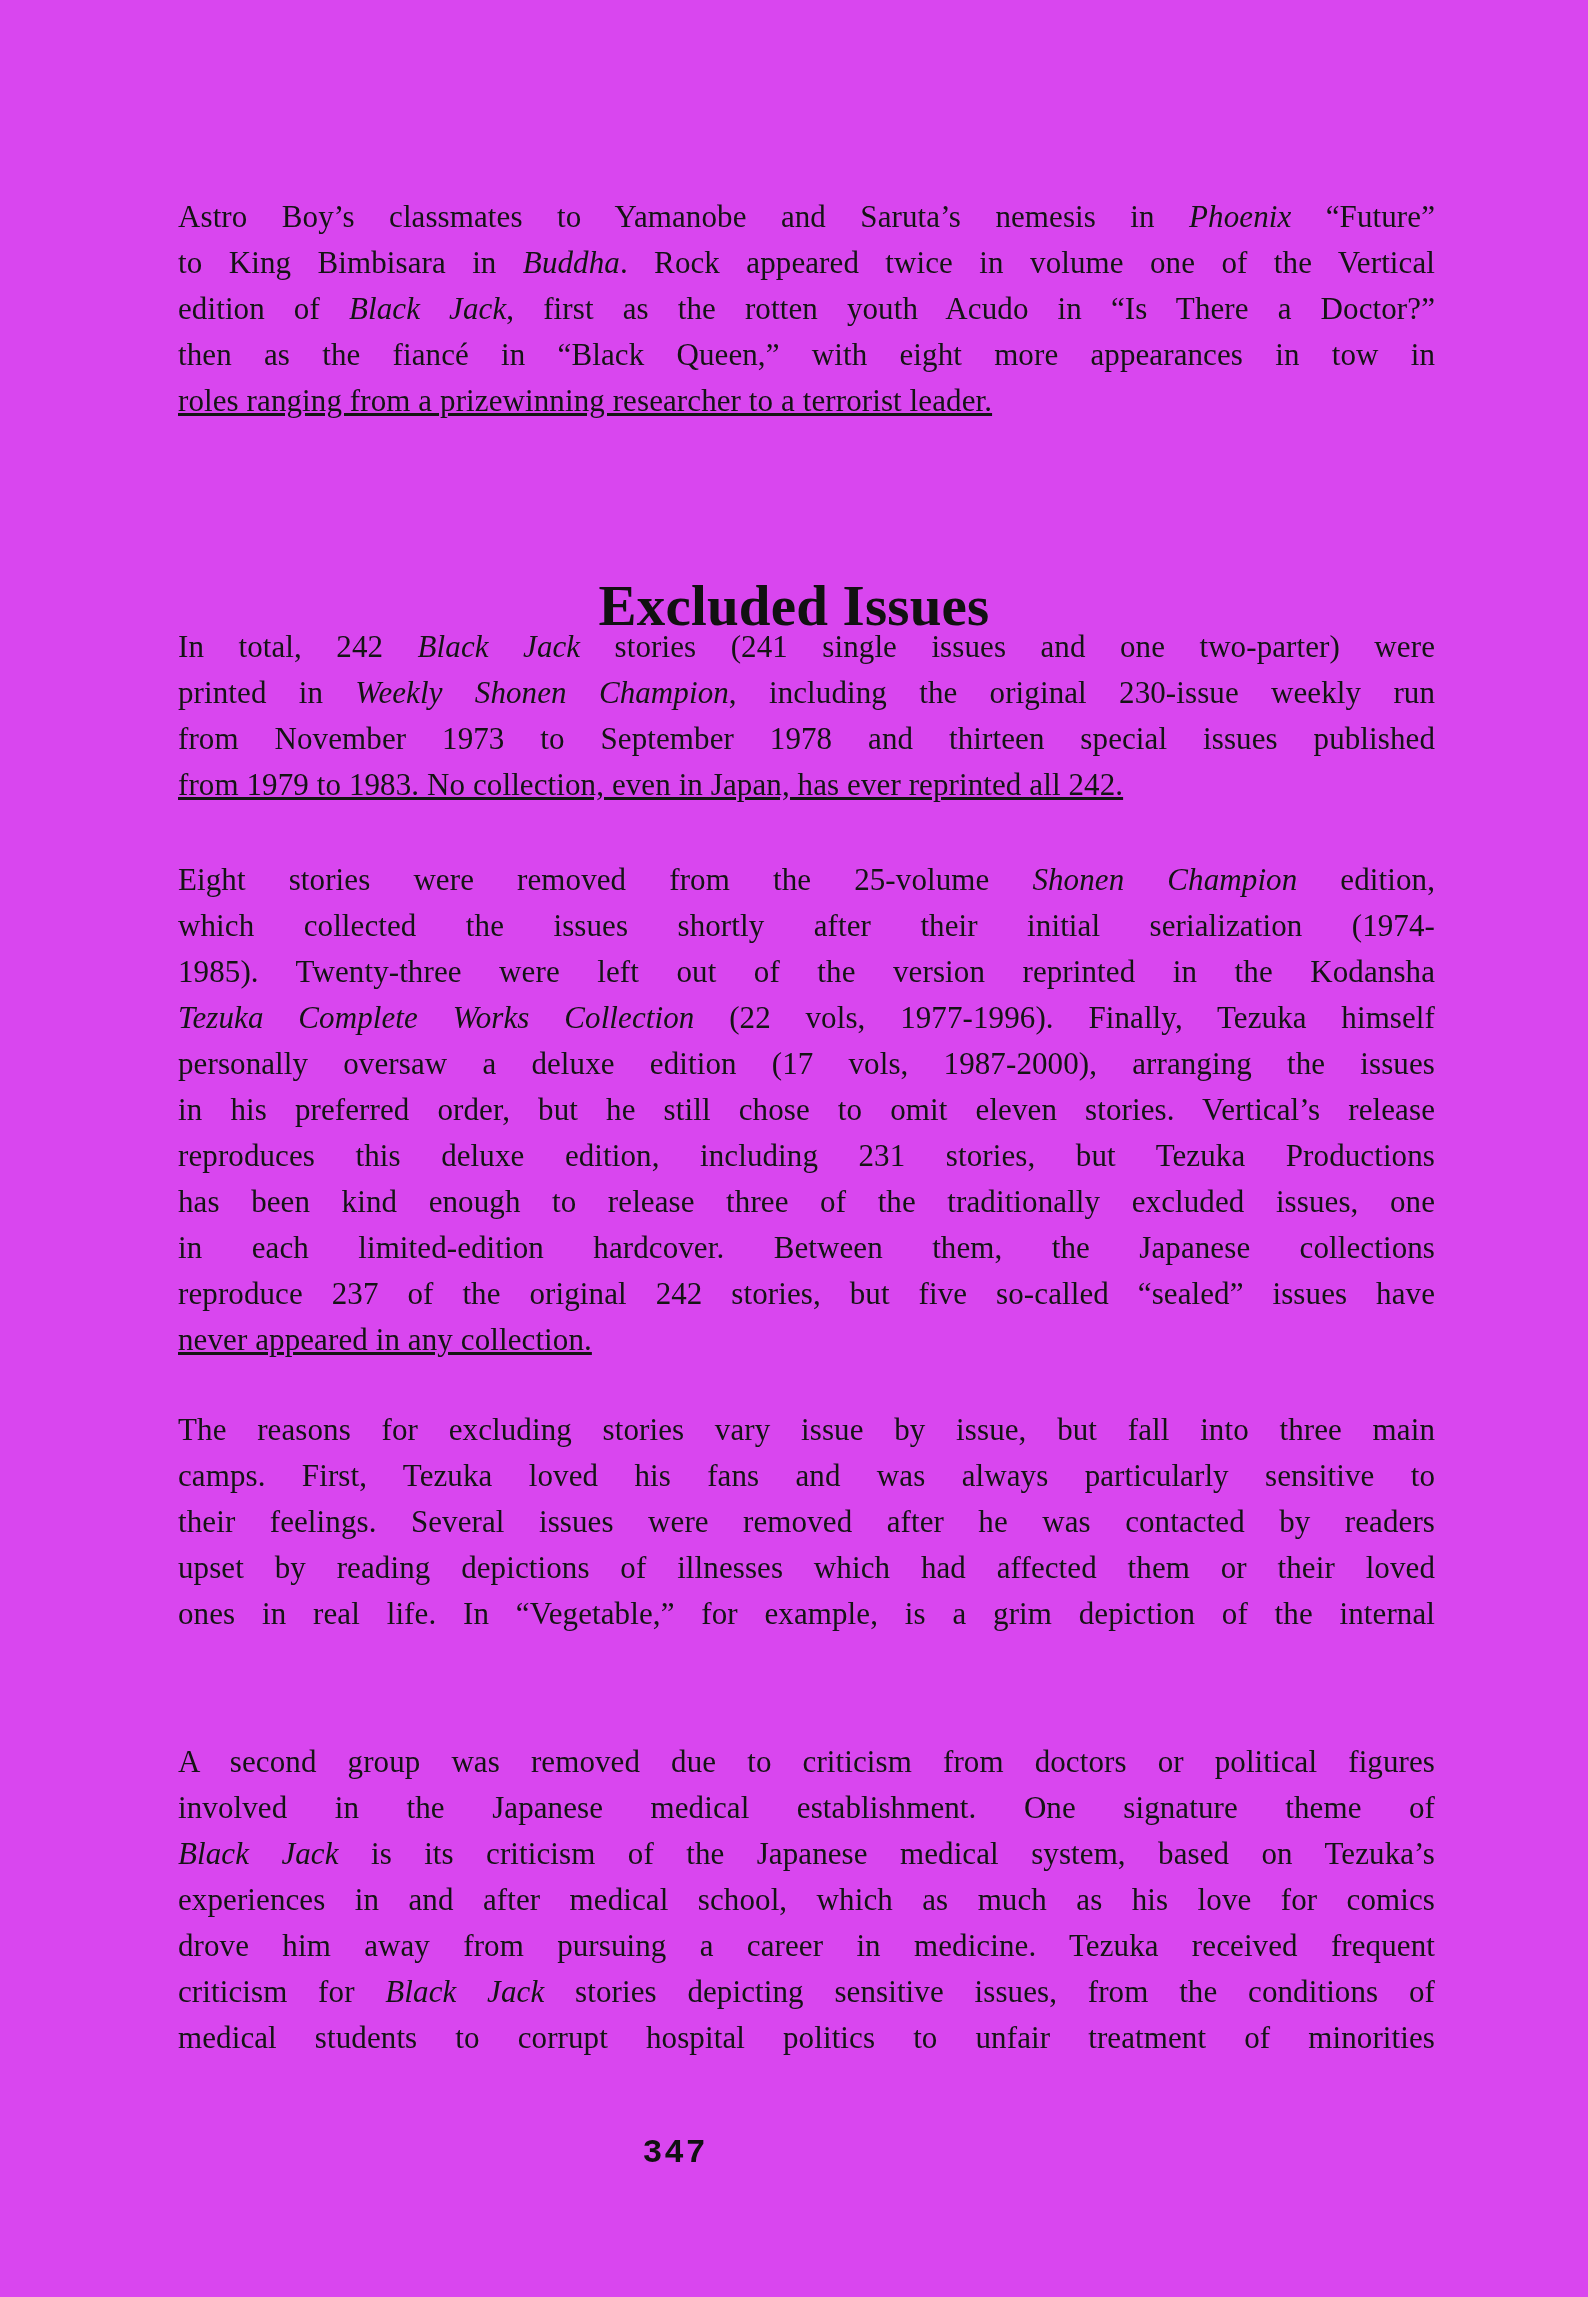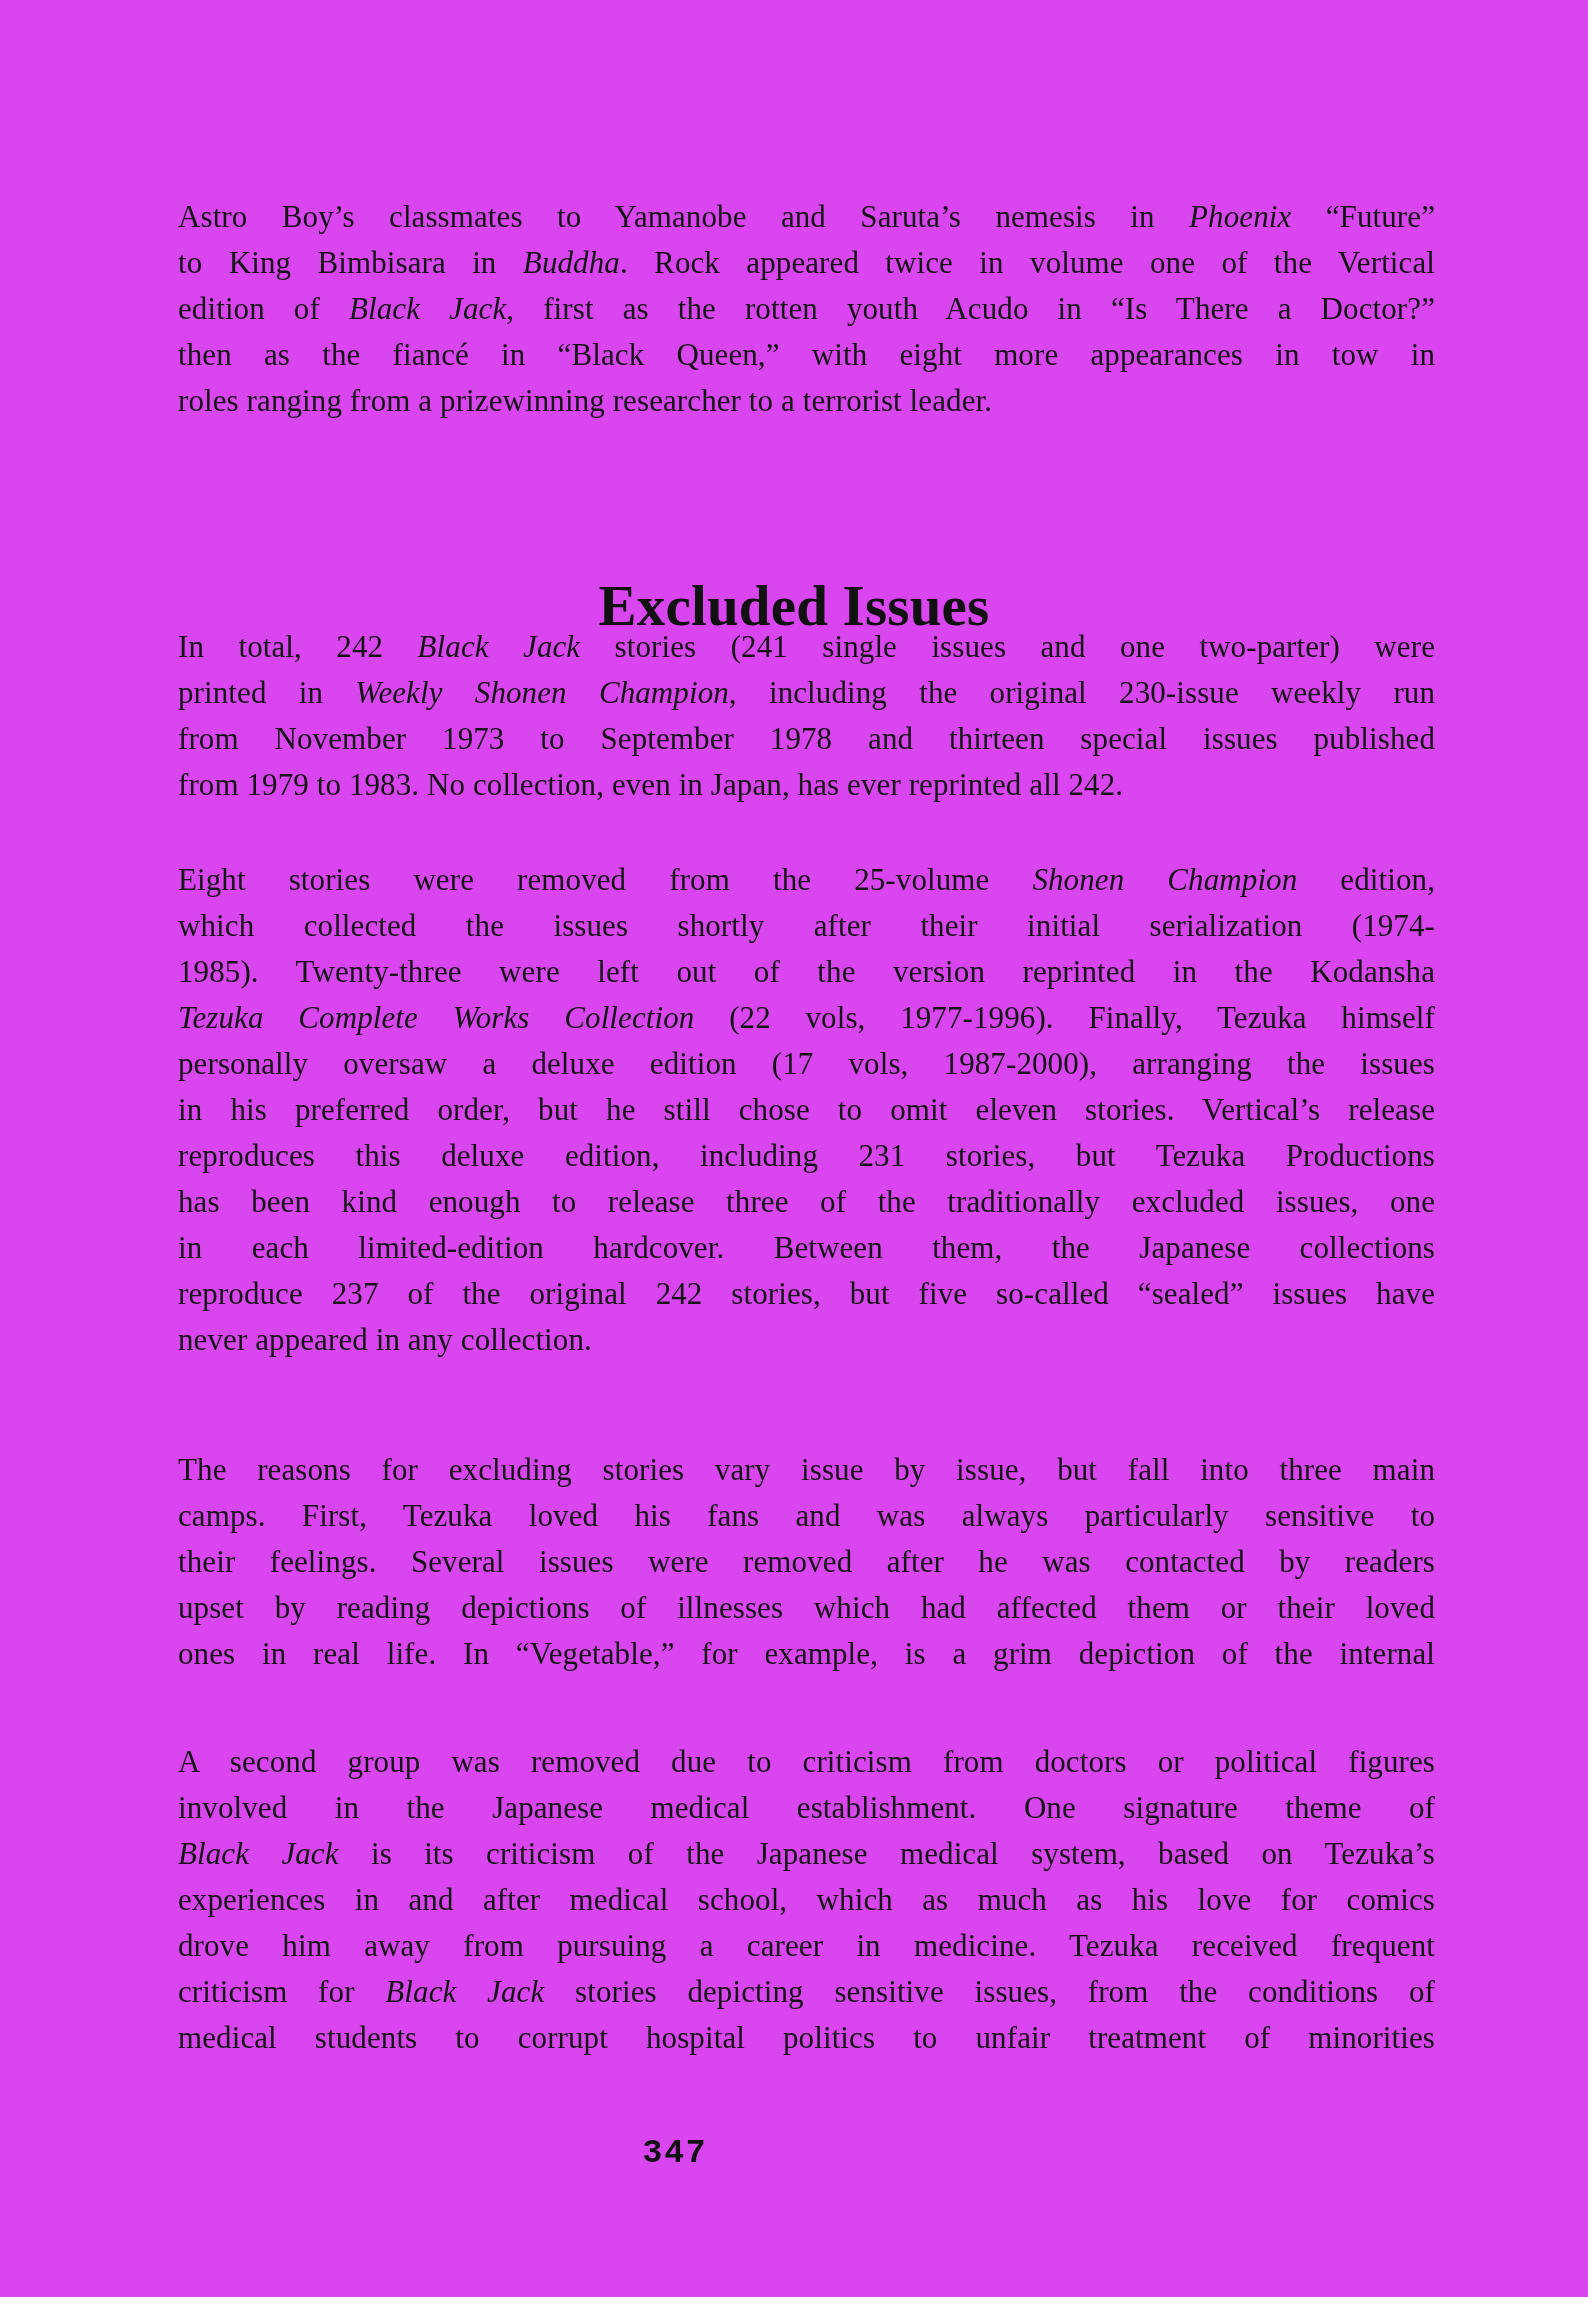--- a/index.html
+++ b/index.html
@@ -1,21 +1,21 @@
 <!DOCTYPE html>
 <html><head>
 <meta charset="utf-8">
 <style>
   html, body { margin: 0; padding: 0; background: #ffffff; }
   body { width: 1588px; height: 2298px; position: relative; overflow: hidden; }
   .page { position: absolute; left: 0; top: 0; width: 1588px; height: 2298px; background: #d946ef; color: #111; }
   .textblock { position: absolute; left: 178px; width: 1257px; font-family: "Liberation Serif", "DejaVu Serif", serif; font-size: 31px; color: #141414; }
   .para { margin: 0; }
   .line { display: block; height: 46px; line-height: 46px; white-space: nowrap; text-align: justify; text-align-last: justify; letter-spacing: 0.1px; }
-  .line.last { text-align: center; text-align-last: left; }
+  .line.last { text-align: center; text-align-last: left; text-decoration: underline; }
   .line i { font-style: italic; }
   .heading { position: absolute; left: 0; width: 1588px; top: 526px; text-align: center; font-family: "Liberation Serif", "DejaVu Serif", serif; font-weight: bold; font-size: 57px; color: #111; letter-spacing: 0.2px; }
   .pagenum { position: absolute; left: 15px; width: 1320px; top: 2135px; text-align: center; font-family: "Liberation Mono", "DejaVu Sans Mono", monospace; font-weight: bold; font-size: 33px; letter-spacing: 1.9px; color: #111; }
 </style>
 </head>
 <body>
 
 <div class="page">
   <div id="blocks">
       <div class="textblock para" style="top: 194px;">
@@ -37,21 +37,21 @@
         <span class="line"><span>1985). Twenty-three were left out of the version reprinted in the Kodansha</span></span>
         <span class="line"><i>Tezuka Complete Works Collection</i><span> (22 vols, 1977-1996). Finally, Tezuka himself</span></span>
         <span class="line"><span>personally oversaw a deluxe edition (17 vols, 1987-2000), arranging the issues</span></span>
         <span class="line"><span>in his preferred order, but he still chose to omit eleven stories. Vertical’s release</span></span>
         <span class="line"><span>reproduces this deluxe edition, including 231 stories, but Tezuka Productions</span></span>
         <span class="line"><span>has been kind enough to release three of the traditionally excluded issues, one</span></span>
         <span class="line"><span>in each limited-edition hardcover. Between them, the Japanese collections</span></span>
         <span class="line"><span>reproduce 237 of the original 242 stories, but five so-called “sealed” issues have</span></span>
         <span class="line last"><span>never appeared in any collection.</span></span>
       </div>
-      <div class="textblock para" style="top: 1447px;">
+      <div class="textblock para" style="top: 1407px;">
         <span class="line"><span>The reasons for excluding stories vary issue by issue, but fall into three main</span></span>
         <span class="line"><span>camps. First, Tezuka loved his fans and was always particularly sensitive to</span></span>
         <span class="line"><span>their feelings. Several issues were removed after he was contacted by readers</span></span>
         <span class="line"><span>upset by reading depictions of illnesses which had affected them or their loved</span></span>
         <span class="line"><span>ones in real life. In “Vegetable,” for example, is a grim depiction of the internal</span></span>
       </div>
       <div class="textblock para" style="top: 1739px;">
         <span class="line"><span>A second group was removed due to criticism from doctors or political figures</span></span>
         <span class="line"><span>involved in the Japanese medical establishment. One signature theme of</span></span>
         <span class="line"><i>Black Jack</i><span> is its criticism of the Japanese medical system, based on Tezuka’s</span></span>

